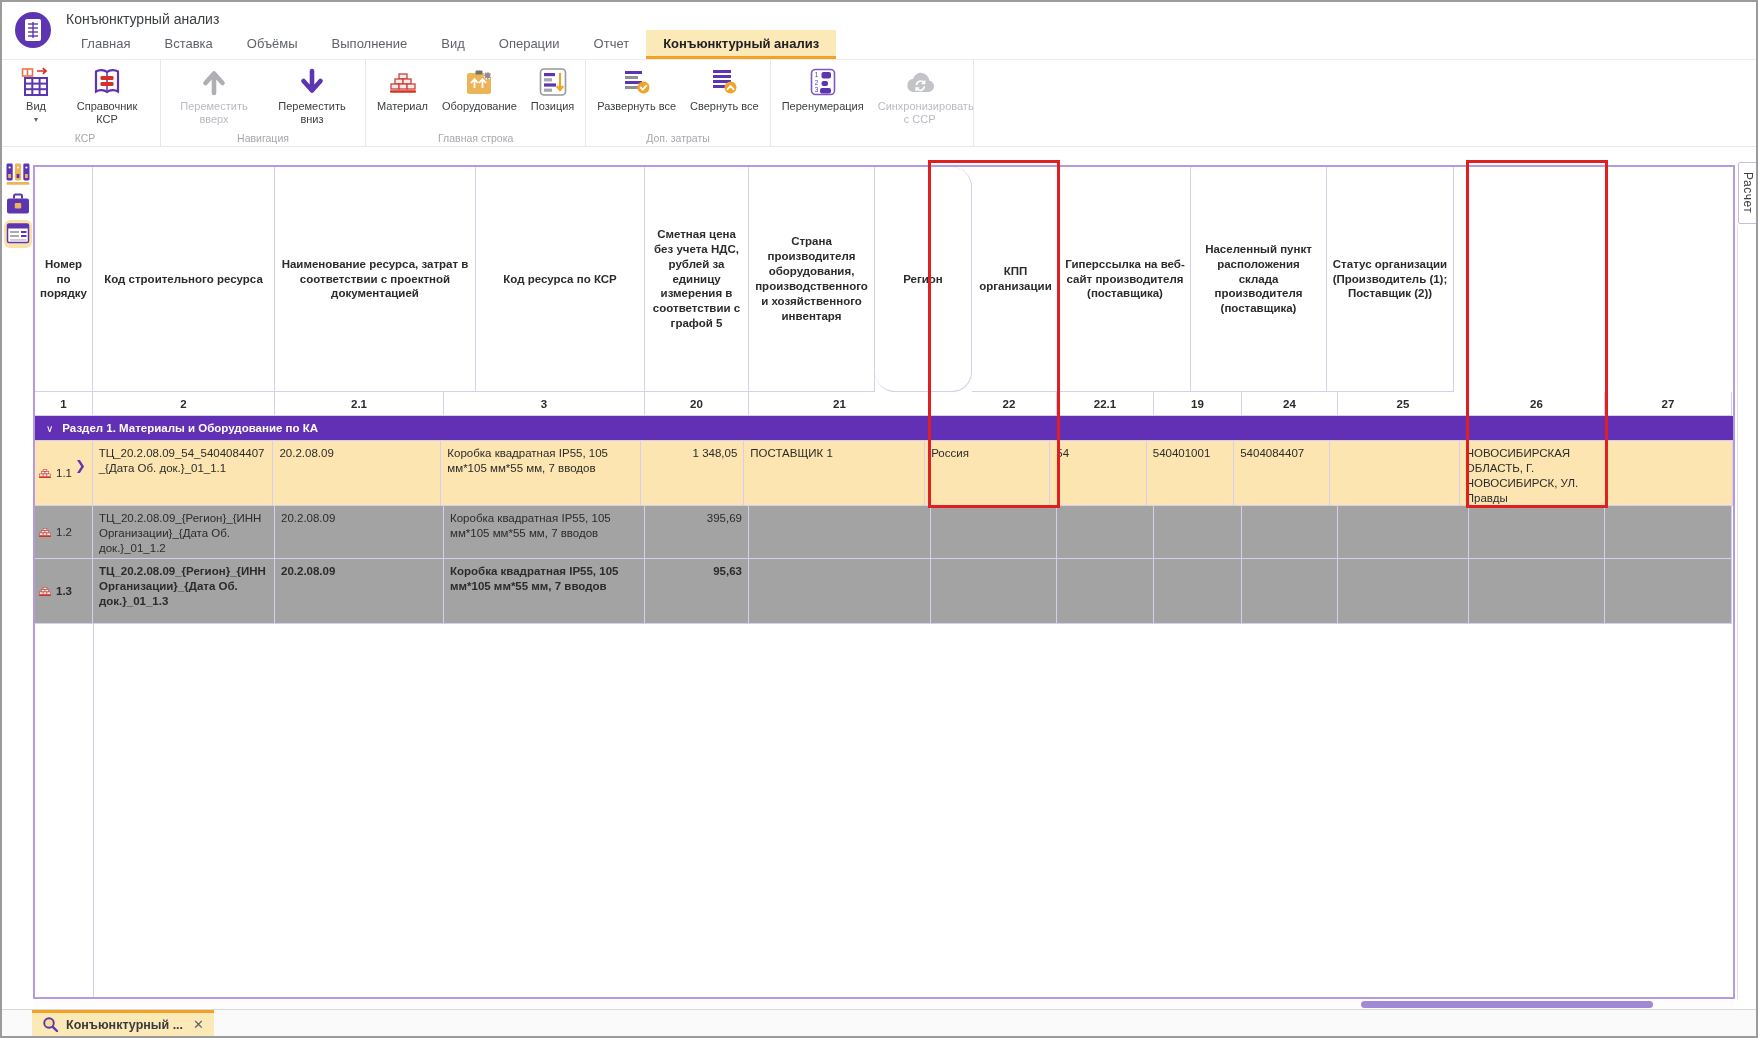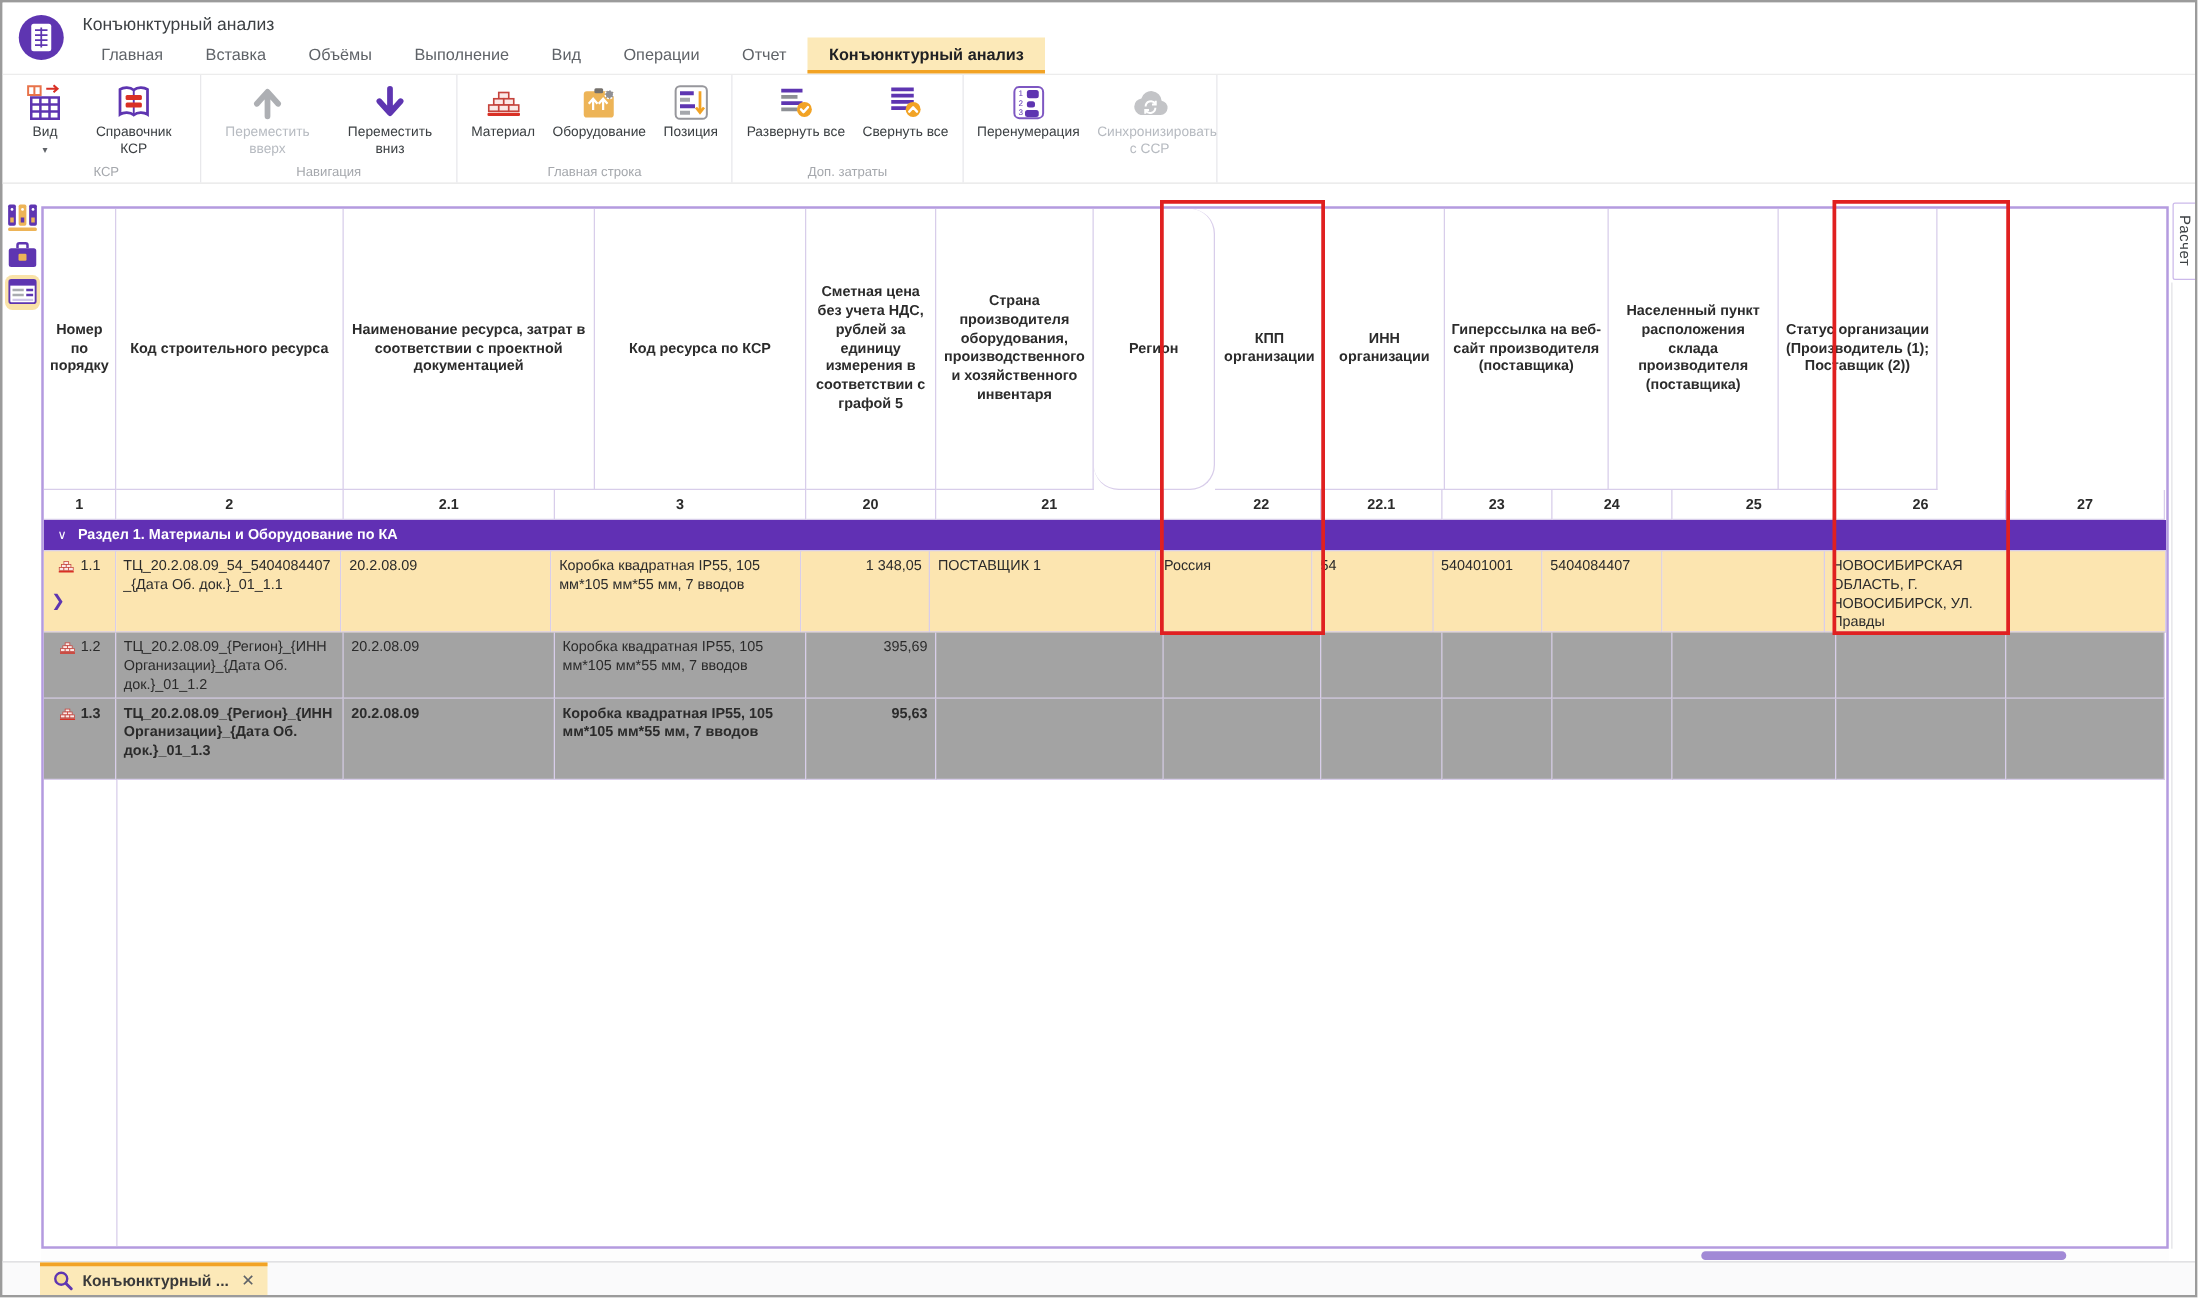--- a/index.html
+++ b/index.html
@@ -30,21 +30,21 @@
   .gcell{box-sizing:border-box;border-right:1px solid #d8cdea;border-bottom:1px solid #d8cdea;overflow:hidden;}
   .hcell{height:225px;display:flex;align-items:center;justify-content:center;text-align:center;font-weight:bold;font-size:11.5px;line-height:1.3;padding:4px 5px;}
   .ncell{height:24px;display:flex;align-items:center;justify-content:center;font-weight:bold;font-size:11.5px;}
   .secrow{height:25px;flex-shrink:0;background:#6130b4;color:#fff;font-weight:bold;font-size:11.5px;display:flex;align-items:center;gap:9px;padding-left:11px;border-bottom:1px solid #d8cdea;box-sizing:border-box;}
   .secchev{font-size:10px;font-weight:normal;}
   .dcell{font-size:11.5px;line-height:1.3;padding:5px 6px;overflow-wrap:anywhere;}
   .dcell.num{text-align:right;}
   .cream .gcell{background:#fce5b0;}
   .green .gcell{background:#a3a3a3;}
   .boldrow .gcell{font-weight:bold;}
-  .idcell{display:flex;flex-direction:column;padding:5px 3px;}
+  .idcell{display:flex;flex-direction:row;padding:5px 3px;}
   .idtop{display:flex;align-items:center;justify-content:center;gap:4px;}
   .expand{margin:13px 0 0 3px;color:#5e35b1;font-weight:bold;font-size:13px;line-height:1;}
   .filler{flex:1;display:flex;}
   .fillcol{width:58px;border-right:1px solid #d8cdea;}
   
   .redbox{position:absolute;top:158px;height:348px;border:3px solid #e02020;box-sizing:border-box;z-index:5;pointer-events:none;}
   .righttab{position:absolute;left:1736px;top:160px;width:20px;height:62px;border:1px solid #cbb9ea;border-radius:2px;background:#fff;box-sizing:border-box;display:flex;align-items:center;justify-content:center;writing-mode:vertical-rl;font-size:12px;color:#3c4043;letter-spacing:.5px;}
   .rightline{position:absolute;left:1735px;top:224px;height:773px;border-left:1px solid #e2e2e6;}
   .scrolltrack{position:absolute;left:31px;top:998px;width:1702px;height:9px;background:#fdfdfd;}
   .scrollthumb{position:absolute;left:1359px;top:999px;width:292px;height:7px;background:#a189d6;border-radius:4px;}
@@ -288,35 +288,34 @@
   <div class="grid">
       <div class="grow">
         <div class="gcell hcell" style="width: 58px;">Номер по порядку</div>
         <div class="gcell hcell" style="width: 182px;">Код строительного ресурса</div>
         <div class="gcell hcell" style="width: 201px;">Наименование ресурса, затрат в соответствии с проектной документацией</div>
         <div class="gcell hcell" style="width: 169px;">Код ресурса по КСР</div>
         <div class="gcell hcell" style="width: 104px;">Сметная цена без учета НДС, рублей за единицу измерения в соответствии с графой 5</div>
         <div class="gcell hcell" style="width: 126px;">Страна производителя оборудования, производственного и хозяйственного инвентаря</div>
         <div class="gcell hcell" style="width: 97px; border-radius: 20px;">Регион</div>
         <div class="gcell hcell" style="width: 88px;">КПП организации</div>
-        <div class="gcell hcell" style="width: 96px;">ИНН организации</div>
         <div class="gcell hcell" style="width: 131px;">Гиперссылка на веб-сайт производителя (поставщика)</div>
         <div class="gcell hcell" style="width: 136px;">Населенный пункт расположения склада производителя (поставщика)</div>
         <div class="gcell hcell" style="width: 127px;">Статус организации (Производитель (1); Поставщик (2))</div>
       </div>
       <div class="grow">
         <div class="gcell ncell" style="width: 58px;">1</div>
         <div class="gcell ncell" style="width: 182px;">2</div>
         <div class="gcell ncell" style="width: 169px;">2.1</div>
         <div class="gcell ncell" style="width: 201px;">3</div>
         <div class="gcell ncell" style="width: 104px;">20</div>
         <div class="gcell ncell" style="width: 182px;">21</div>
         <div class="gcell ncell" style="width: 126px; padding-left: 31px;">22</div>
         <div class="gcell ncell" style="width: 97px;">22.1</div>
-        <div class="gcell ncell" style="width: 88px;">23</div>
+        <div class="gcell ncell" style="width: 88px;">19</div>
         <div class="gcell ncell" style="width: 96px;">24</div>
         <div class="gcell ncell" style="width: 131px;">25</div>
         <div class="gcell ncell" style="width: 136px;">26</div>
         <div class="gcell ncell" style="width: 127px;">27</div>
       </div>
       <div class="secrow">
         <span class="secchev">∨</span>
         <span>Раздел 1. Материалы и Оборудование по КА</span>
       </div>
       <div class="grow drow cream" style="height: 65px;">

